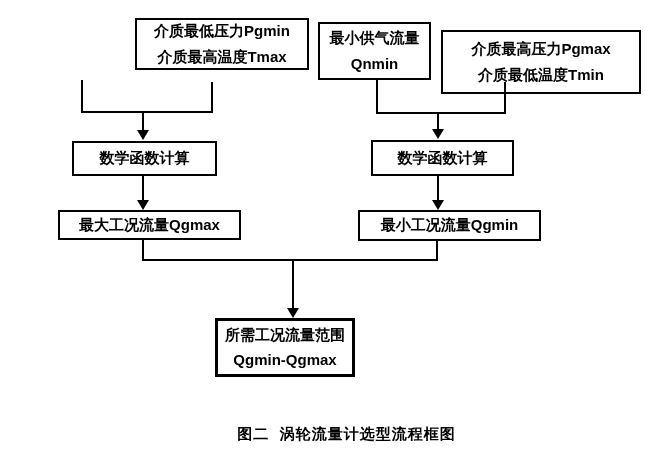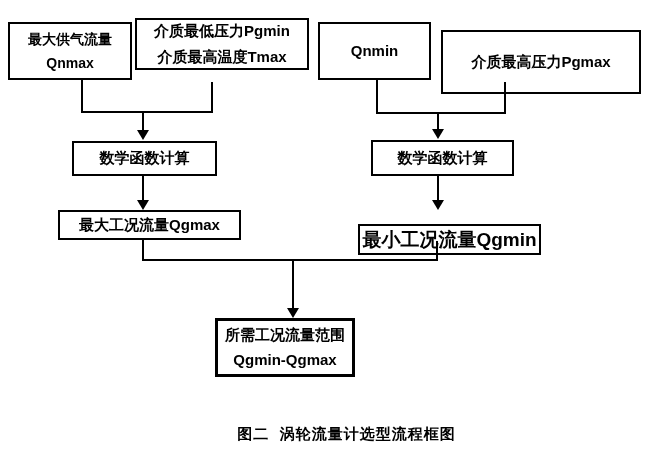--- a/index.html
+++ b/index.html
@@ -32,21 +32,21 @@
   .node span { display: block; }
 
   
   .n-qnmax      { left: 8px;   top: 22px;  width: 124px; height: 58px; font-size: 14px; }
   .n-pgmin-tmax { left: 135px; top: 18px;  width: 174px; height: 52px; font-size: 15px; }
   .n-qnmin      { left: 318px; top: 22px;  width: 113px; height: 58px; font-size: 15px; }
   .n-pgmax-tmin { left: 441px; top: 30px;  width: 200px; height: 64px; font-size: 15px; }
   .n-calc-left  { left: 72px;  top: 141px; width: 145px; height: 35px; font-size: 15px; }
   .n-calc-right { left: 371px; top: 140px; width: 143px; height: 36px; font-size: 15px; }
   .n-qgmax      { left: 58px;  top: 210px; width: 183px; height: 30px; font-size: 15px; }
-  .n-qgmin      { left: 358px; top: 224px; width: 183px; height: 31px; font-size: 19px; }
+  .n-qgmin      { left: 358px; top: 210px; width: 183px; height: 31px; font-size: 15px; }
   .n-result     { left: 215px; top: 318px; width: 140px; height: 59px; font-size: 15px; border-width: 3px; line-height: 1.65; }
 
   
   .line {
     position: absolute;
     background: #000000;
   }
   .c1v1 { left: 81px;  top: 80px;  width: 2px;   height: 33px; }
   .c1v2 { left: 211px; top: 82px;  width: 2px;   height: 31px; }
   .c1h  { left: 81px;  top: 111px; width: 132px; height: 2px;  }
@@ -88,36 +88,34 @@
     white-space: pre;
     letter-spacing: 1px;
     margin-left: 48px;
   }
 </style>
 </head>
 <body>
 
 <div class="canvas">
 
-  <div class="node n-qnmax">
-    <span>最大供气流量</span>
-    <span>Qnmax</span>
-  </div>
 
   <div class="node n-pgmin-tmax">
     <span>介质最低压力Pgmin</span>
     <span>介质最高温度Tmax</span>
   </div>
 
   <div class="node n-qnmin">
+    <span>最小供气流量</span>
     <span>Qnmin</span>
   </div>
 
   <div class="node n-pgmax-tmin">
     <span>介质最高压力Pgmax</span>
+    <span>介质最低温度Tmin</span>
   </div>
 
   <div class="line c1v1"></div>
   <div class="line c1v2"></div>
   <div class="line c1h"></div>
   <div class="line c1s"></div>
   <div class="arrow-down a1"></div>
 
   <div class="line c2v1"></div>
   <div class="line c2v2"></div>

